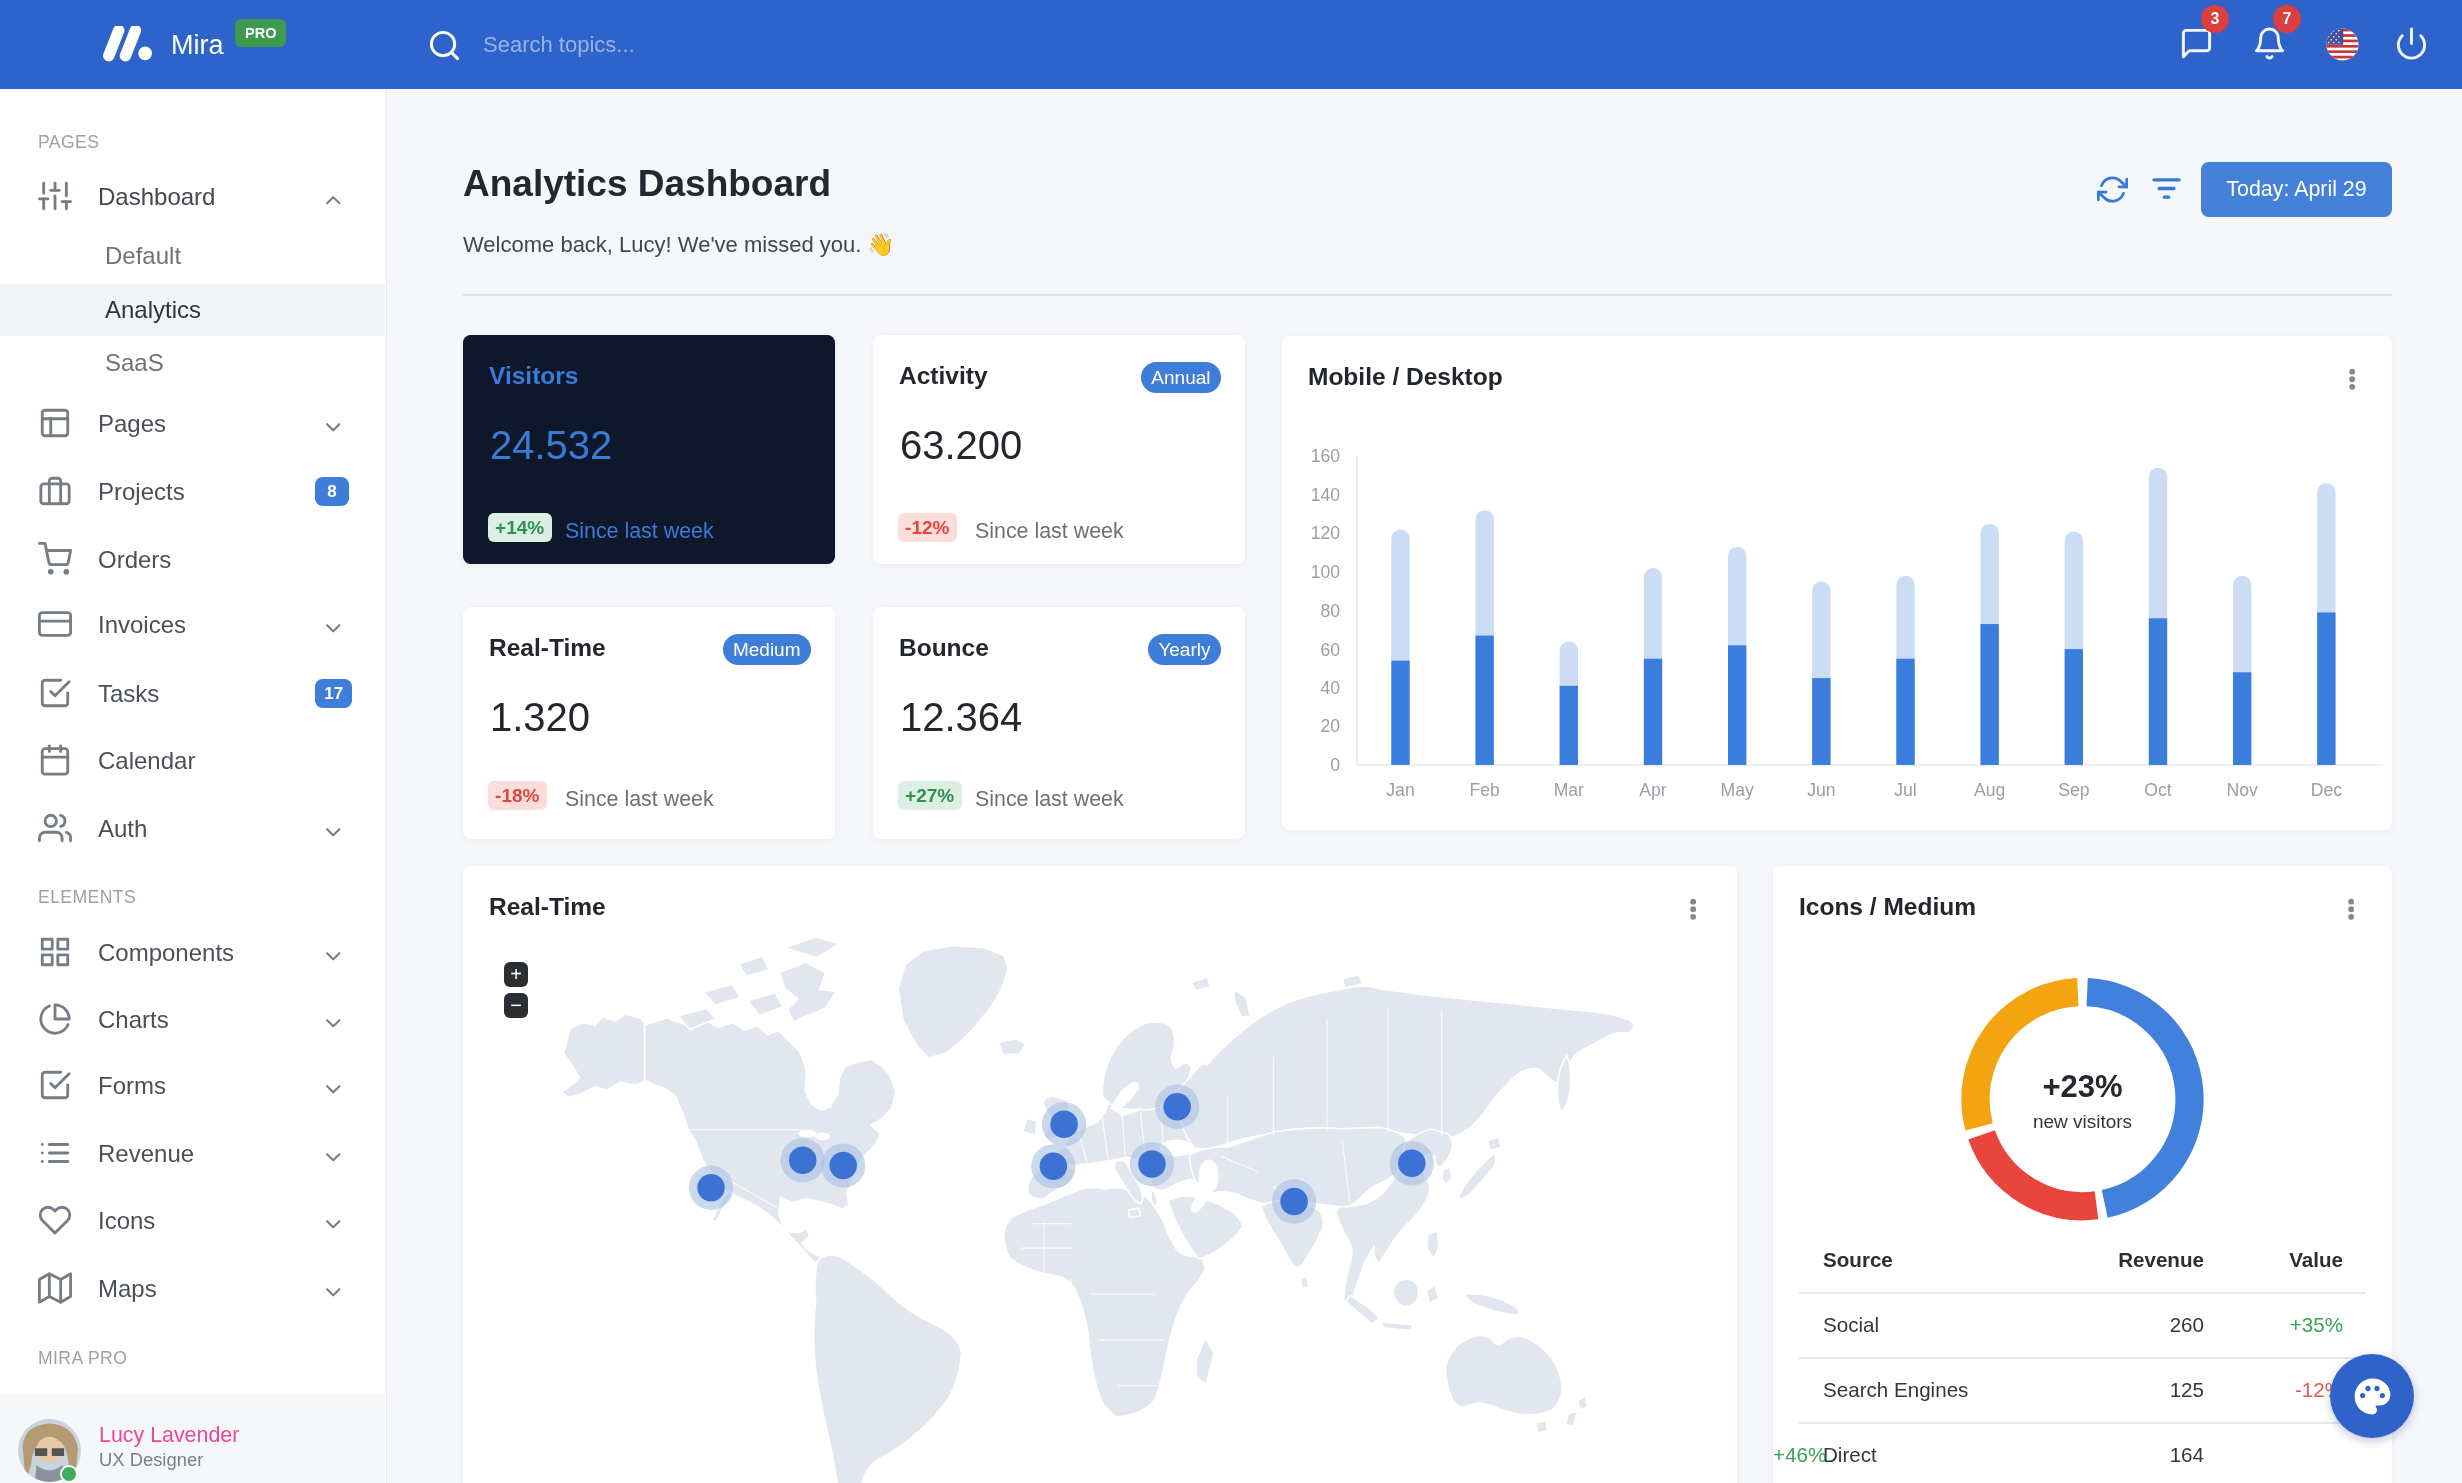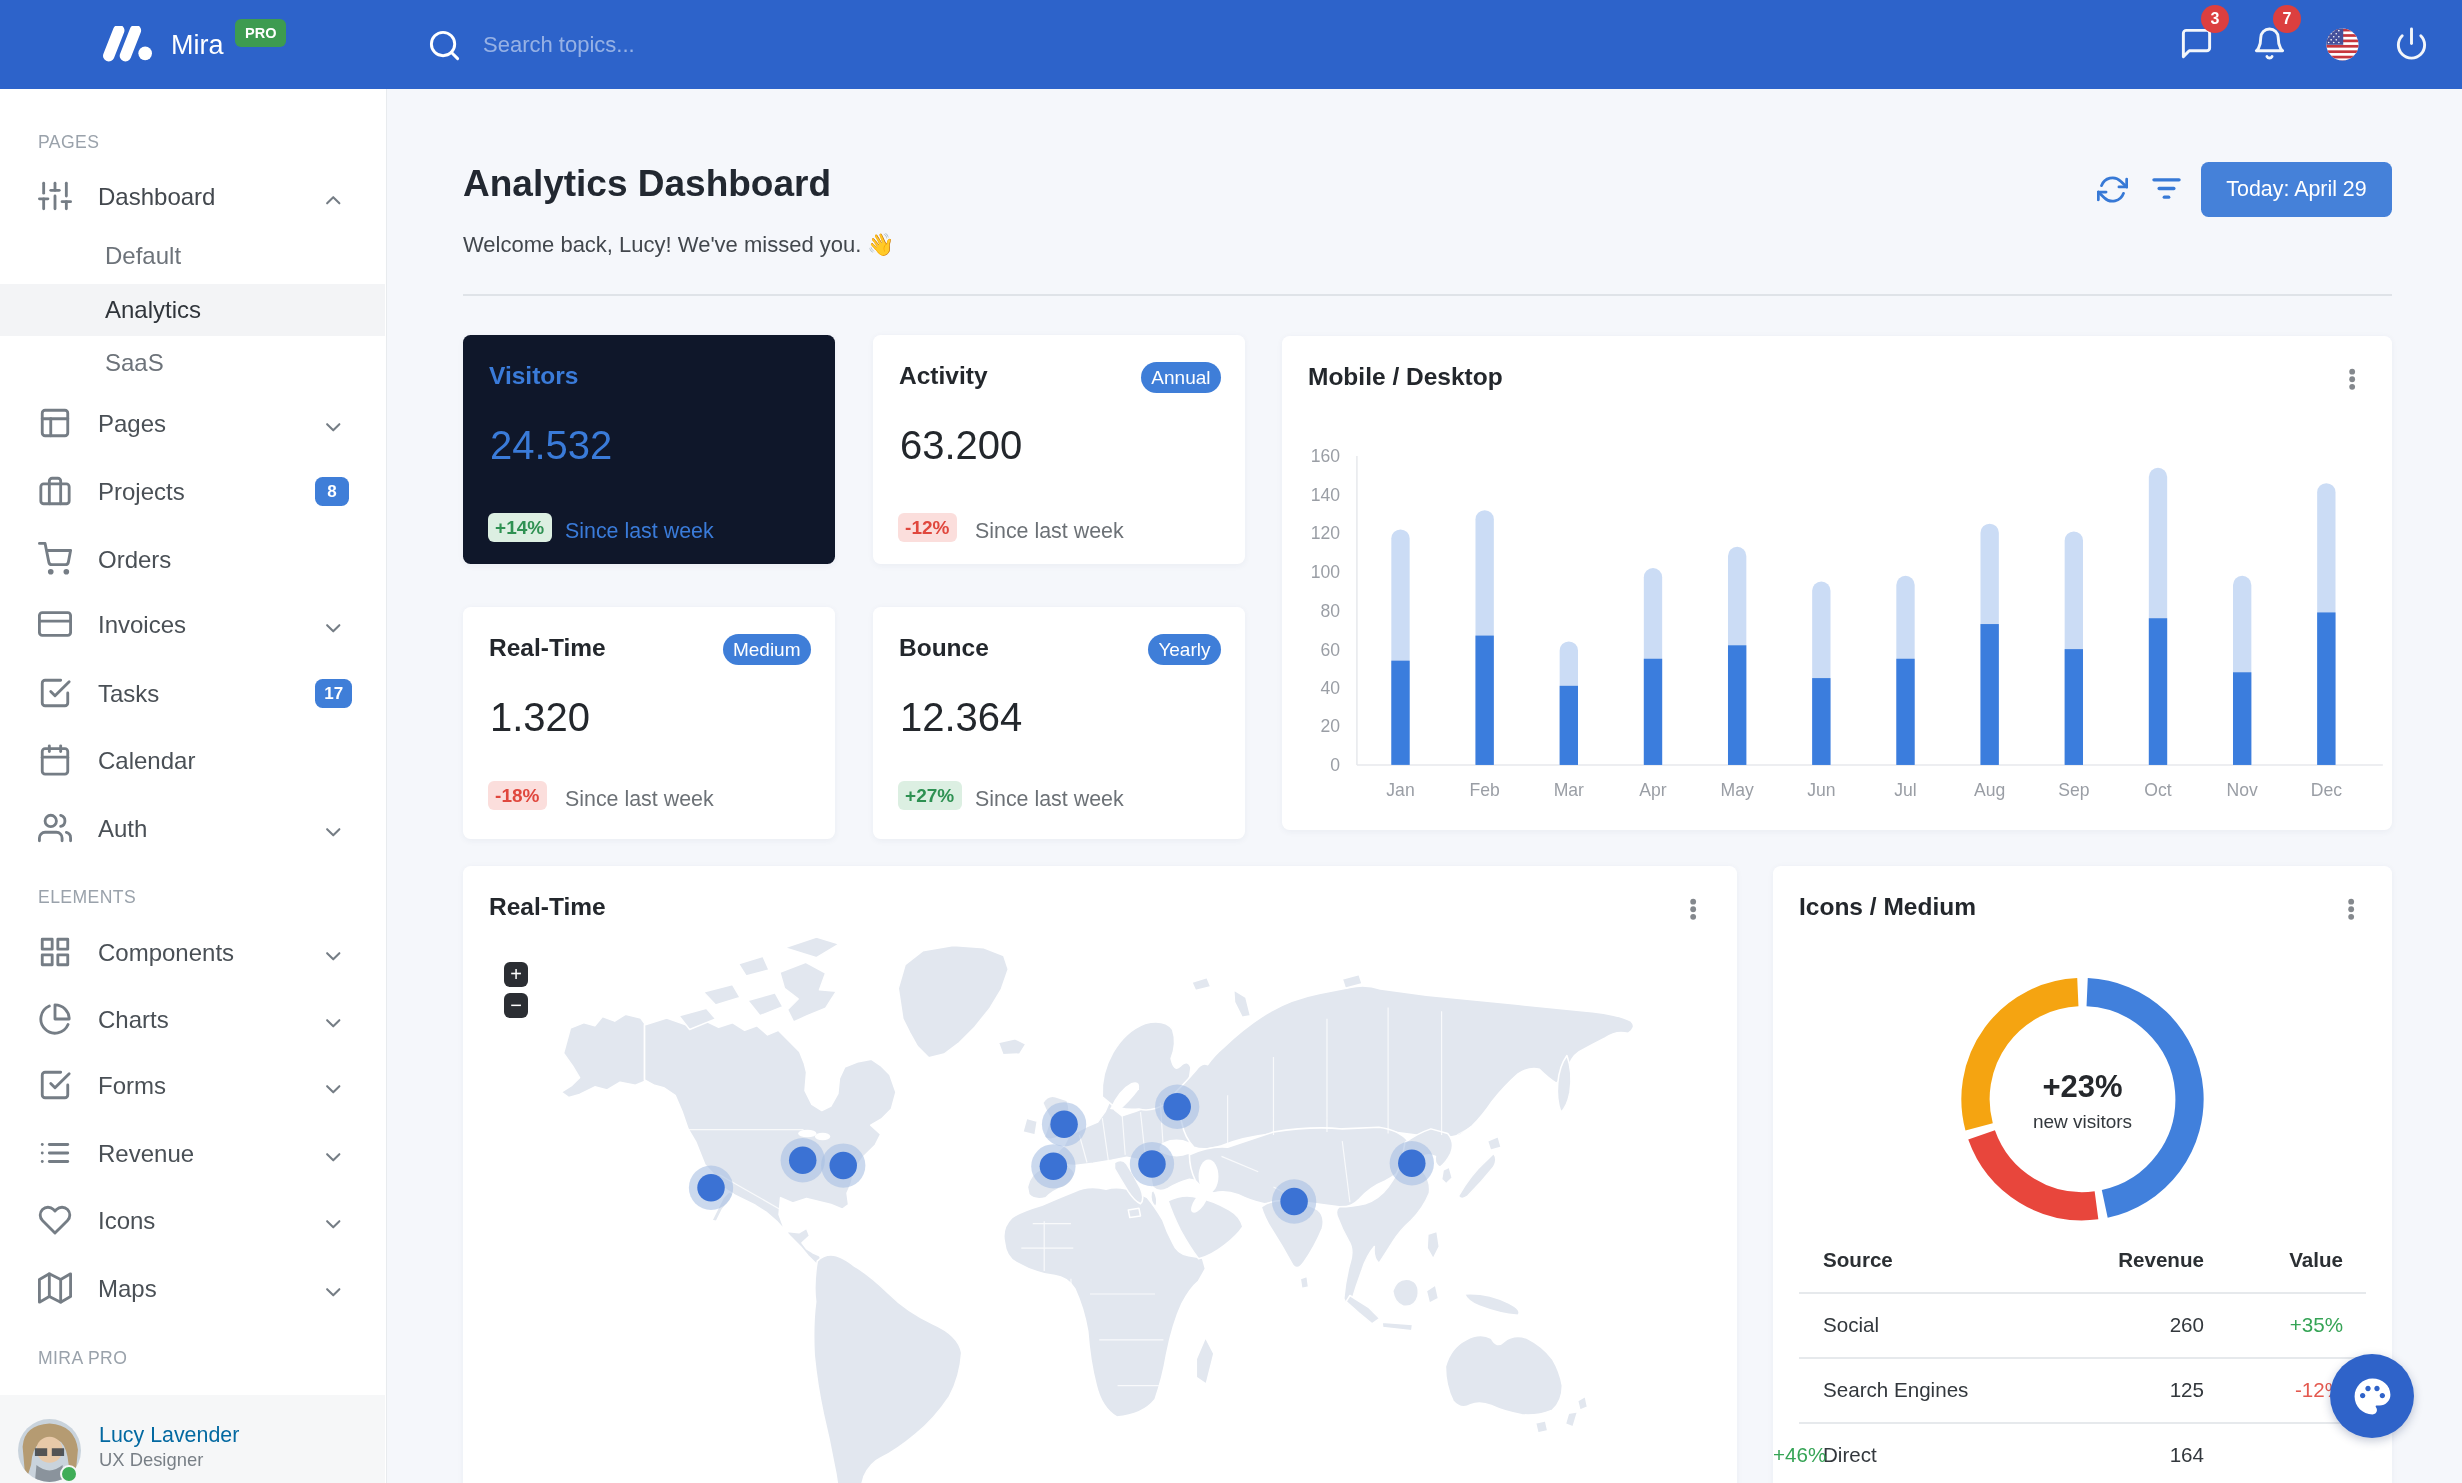--- a/index.html
+++ b/index.html
@@ -283,21 +283,21 @@
       </defs>
     <g clip-path="url(#avc)">
       <rect width="82" height="82" fill="#c9d3dc"></rect>
       <path d="M6 36 Q8 8 41 6 Q74 8 78 40 L74 82 L66 60 Q64 38 56 30 Q44 22 30 30 Q18 38 17 60 L10 82 Z" fill="#b59b72"></path>
       <circle cx="41" cy="40" r="17" fill="#e8c9a8"></circle>
       <path d="M22 38 h16 v10 h-16 z M44 38 h16 v10 h-16 z" fill="#3a3f45" opacity=".85"></path>
       <path d="M24 60 Q41 74 58 60 L60 82 L22 82 Z" fill="#8a939c"></path>
     </g>
   </svg>
   <div class="abs" style="left:60px; top:1376px; width:18.4px; height:18.4px; border-radius:50%; background:#3fad57; border:2.3px solid #f6f7f8"></div>
-  <div class="abs" style="left:99px; top:1334px; font-size:21.4px; color:#0369a1">Lucy Lavender</div>
+  <div class="abs" style="left:99px; top:1334px; font-size:21.4px; color:#ec4899">Lucy Lavender</div>
   <div class="abs" style="left:99px; top:1360px; font-size:18.4px; color:#787f86">UX Designer</div>
 </div>
 
 <div id="h1t">Analytics Dashboard</div>
 <div id="h1s">Welcome back, Lucy! We've missed you. 👋</div>
 <div id="hr1"></div>
 <svg class="abs" style="left:2097px; top:174px; color:#3779d6" width="31" height="31" viewBox="0 0 24 24" fill="none" stroke="currentColor" stroke-width="2.2" stroke-linecap="round" stroke-linejoin="round">
     <polyline points="23 4 23 10 17 10"></polyline>
     <polyline points="1 20 1 14 7 14"></polyline>
     <path d="M3.51 9a9 9 0 0 1 14.85-3.36L23 10M1 14l4.64 4.36A9 9 0 0 0 20.49 15"></path>

